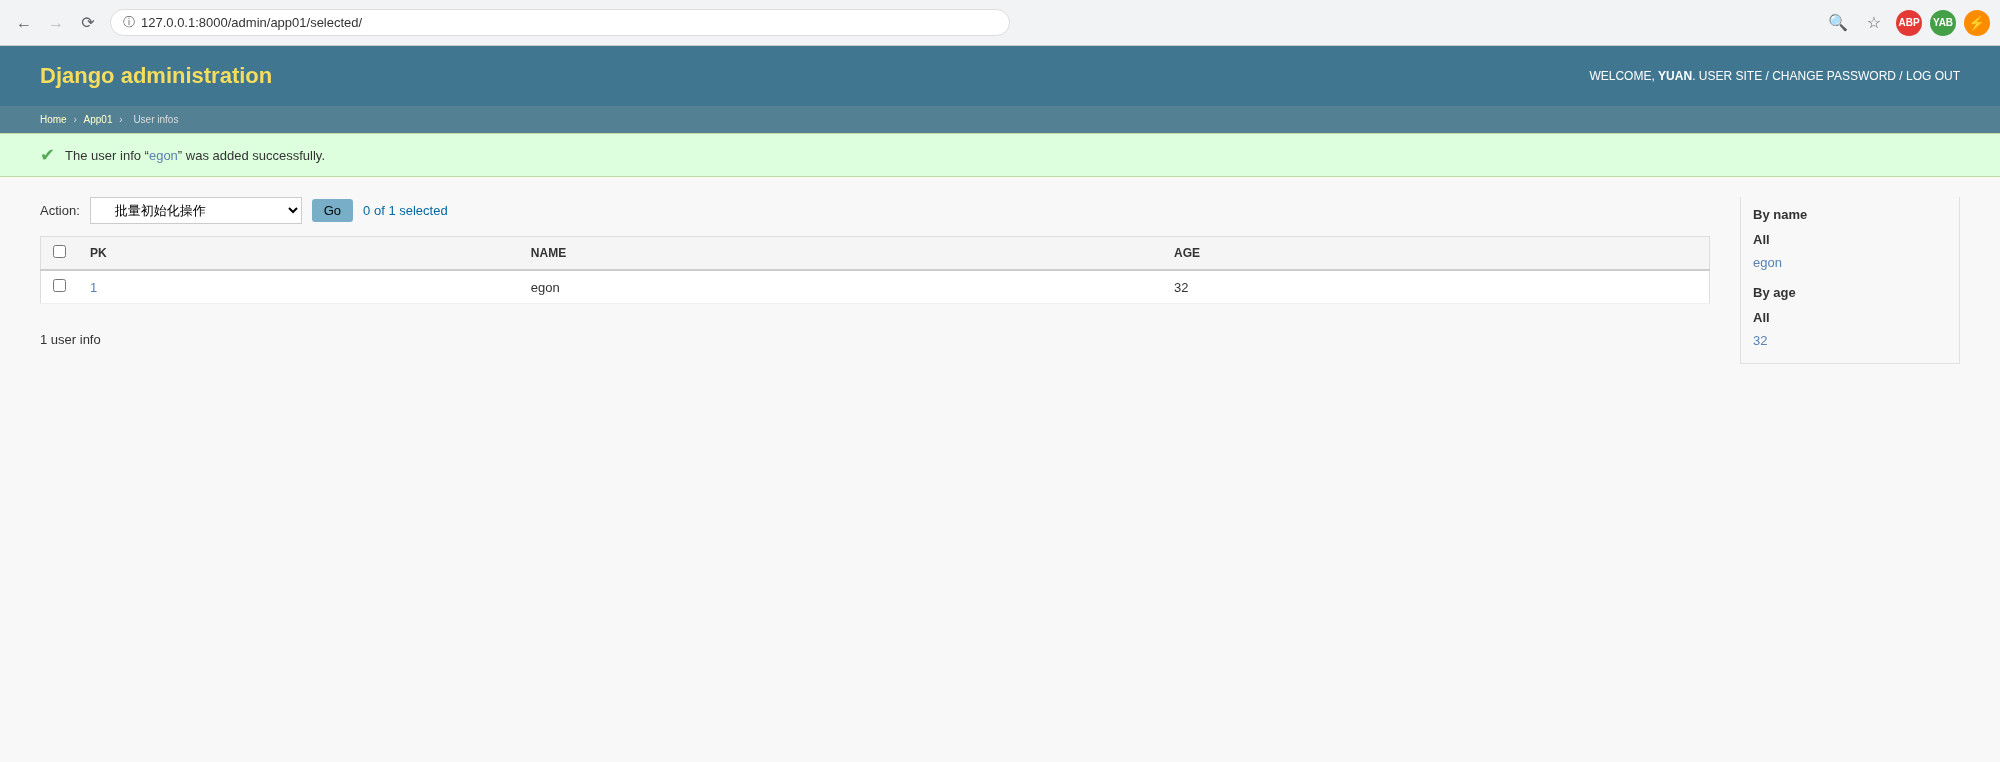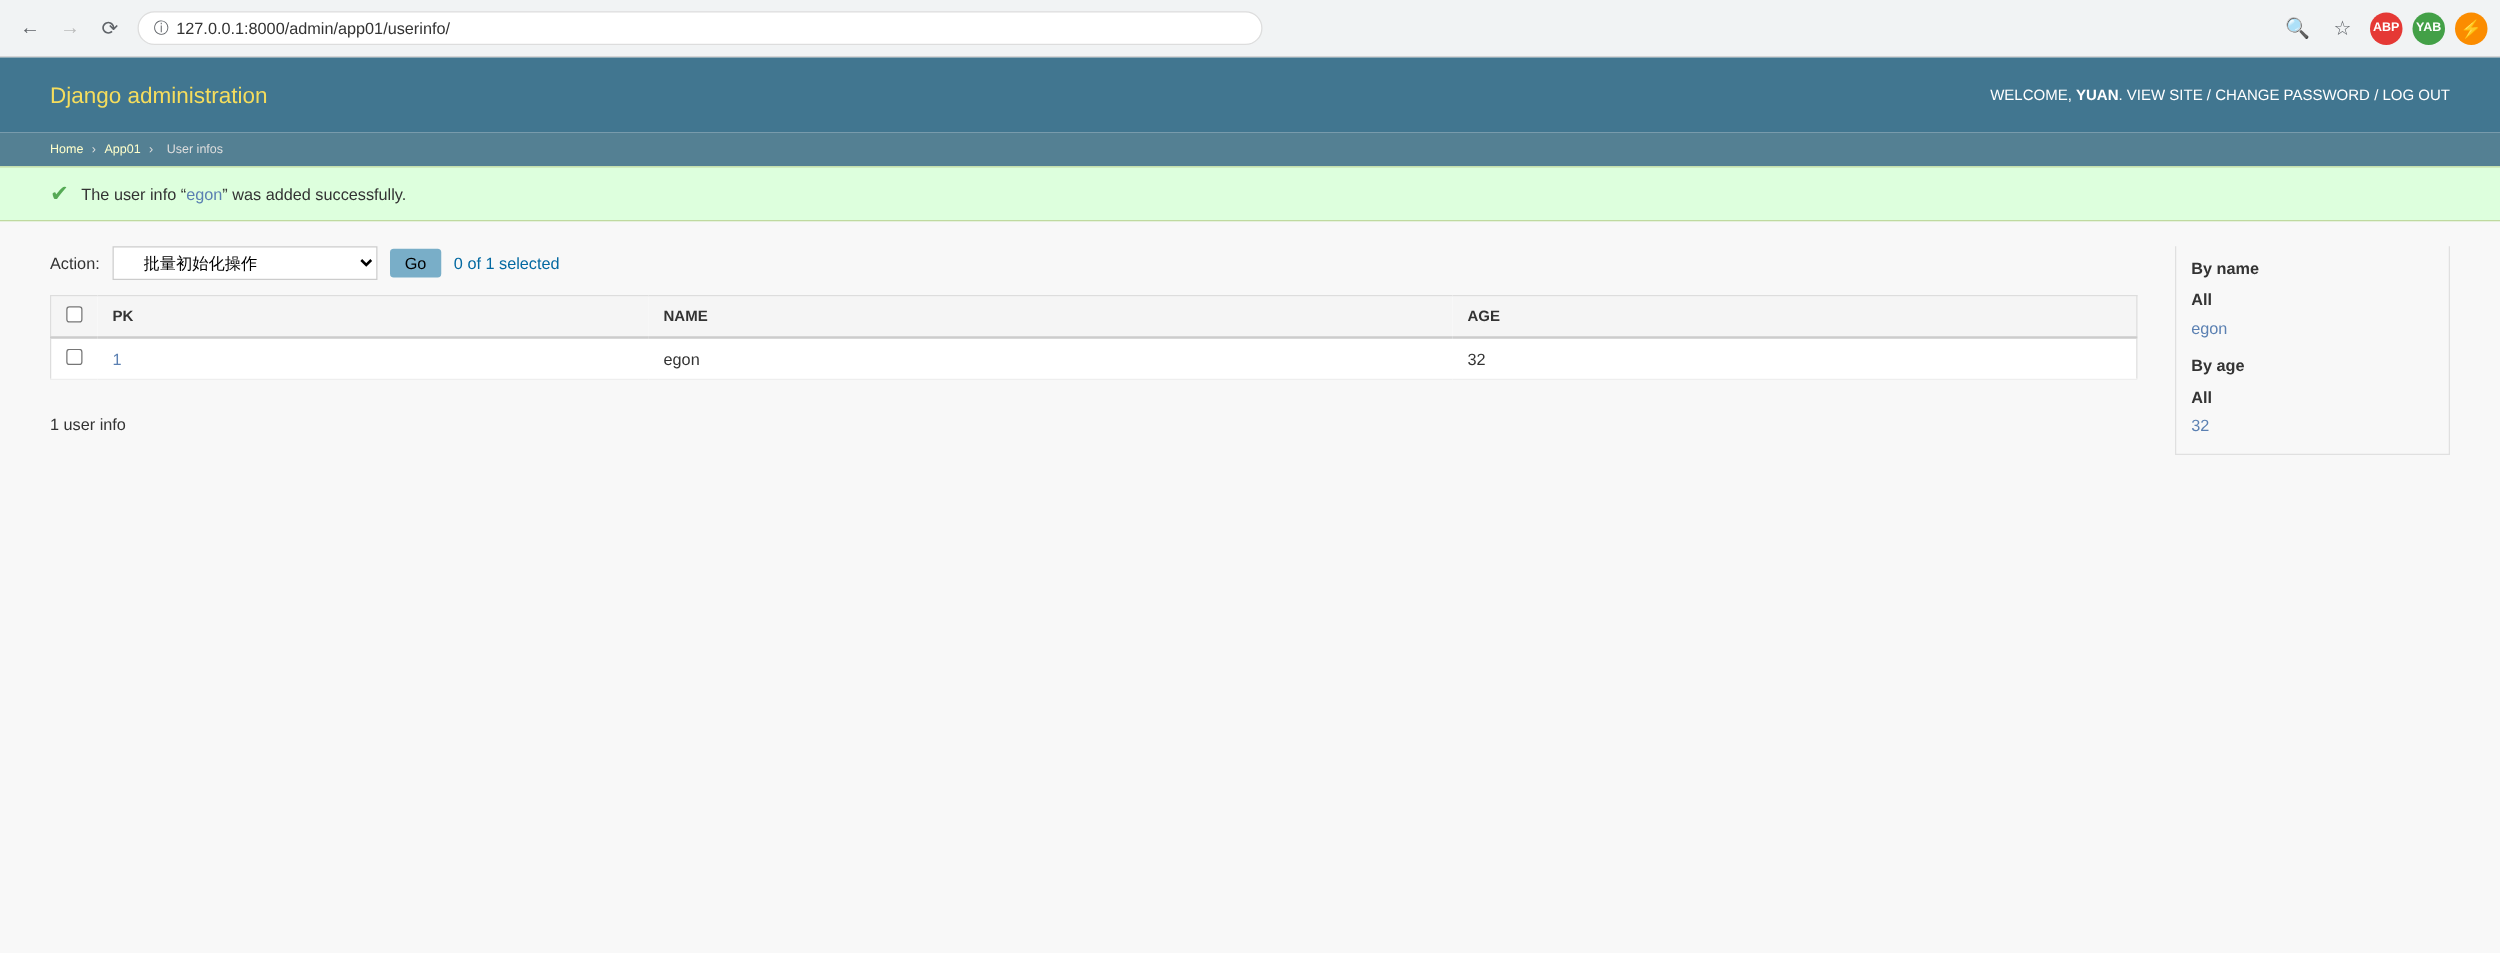--- a/index.html
+++ b/index.html
@@ -79,22 +79,22 @@
     .admin-header {
       background: #417690;
       padding: 10px 40px;
       display: flex;
       align-items: center;
       justify-content: space-between;
       height: 60px;
     }
     .admin-title {
       color: #f5dd5d;
-      font-size: 18px;
-      font-weight: normal;
+      font-size: 22px;
+      font-weight: bold;
       text-decoration: none;
     }
     .admin-user-tools {
       color: #fff;
       font-size: 12px;
     }
     .admin-user-tools a {
       color: #fff;
       text-decoration: none;
     }
@@ -283,35 +283,35 @@
 <body>
 
 <div class="browser-chrome">
   <div class="browser-nav-buttons">
     <button class="nav-btn">←</button>
     <button class="nav-btn disabled">→</button>
     <button class="nav-btn">⟳</button>
   </div>
   <div class="address-bar">
     <span class="lock-icon">ⓘ</span>
-    <span>127.0.0.1:8000/admin/app01/userinfo/</span>
+    <span>127.0.0.1:8000/admin/app01/selected/</span>
   </div>
   <div class="browser-actions">
     <button class="browser-icon-btn">🔍</button>
     <button class="browser-icon-btn">☆</button>
     <div class="avatar-abp">ABP</div>
     <div class="avatar-yab">YAB</div>
     <div class="avatar-ext">⚡</div>
   </div>
 </div>
 
 <div class="admin-header">
   <a class="admin-title" href="#">Django administration</a>
   <div class="admin-user-tools">
-    <span>WELCOME, </span><strong>YUAN</strong><span>. </span><a href="#">VIEW SITE</a><span> / </span><a href="#">CHANGE PASSWORD</a><span> / </span><a href="#">LOG OUT</a>
+    <span>WELCOME, </span><strong>YUAN</strong><span>. </span><a href="#">USER SITE</a><span> / </span><a href="#">CHANGE PASSWORD</a><span> / </span><a href="#">LOG OUT</a>
   </div>
 </div>
 
 <div class="breadcrumb-bar">
   <a href="#">Home</a>
   <span> › </span>
   <a href="#">App01</a>
   <span> › </span>
   <span>User infos</span>
 </div>

